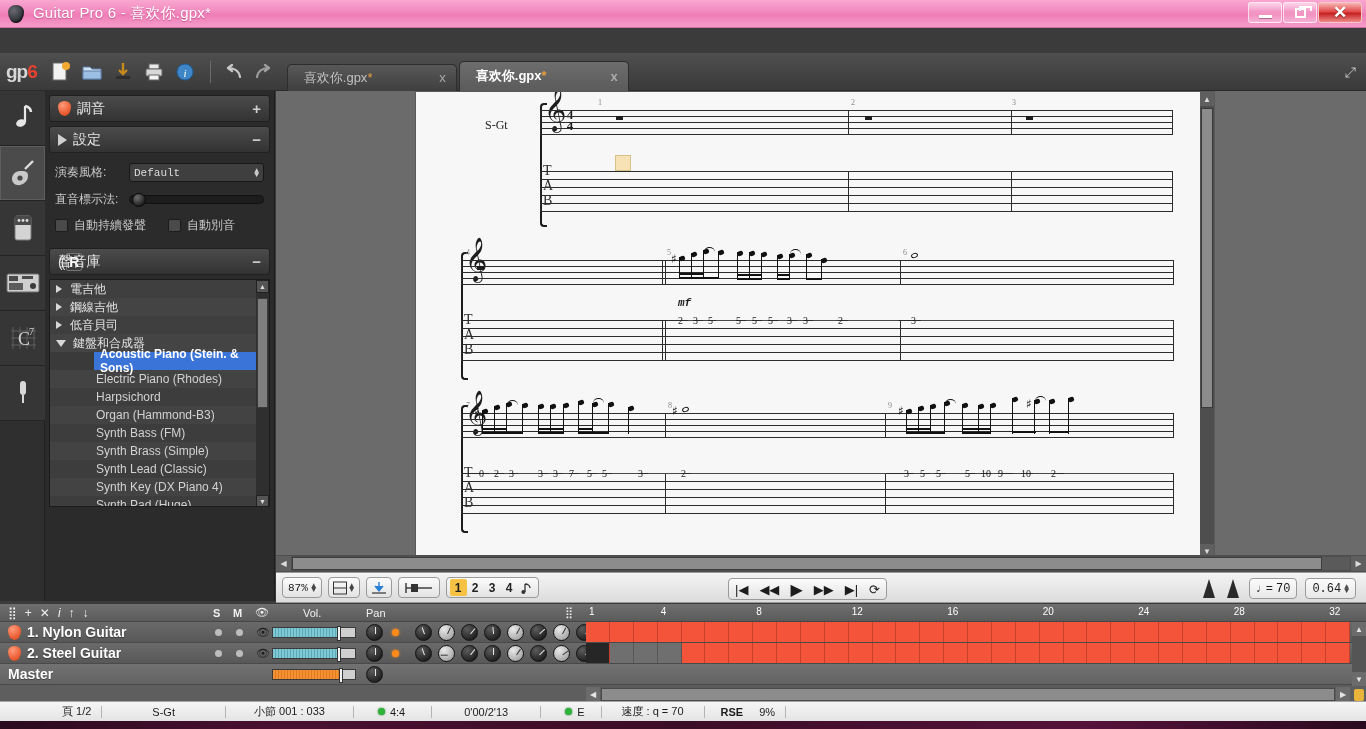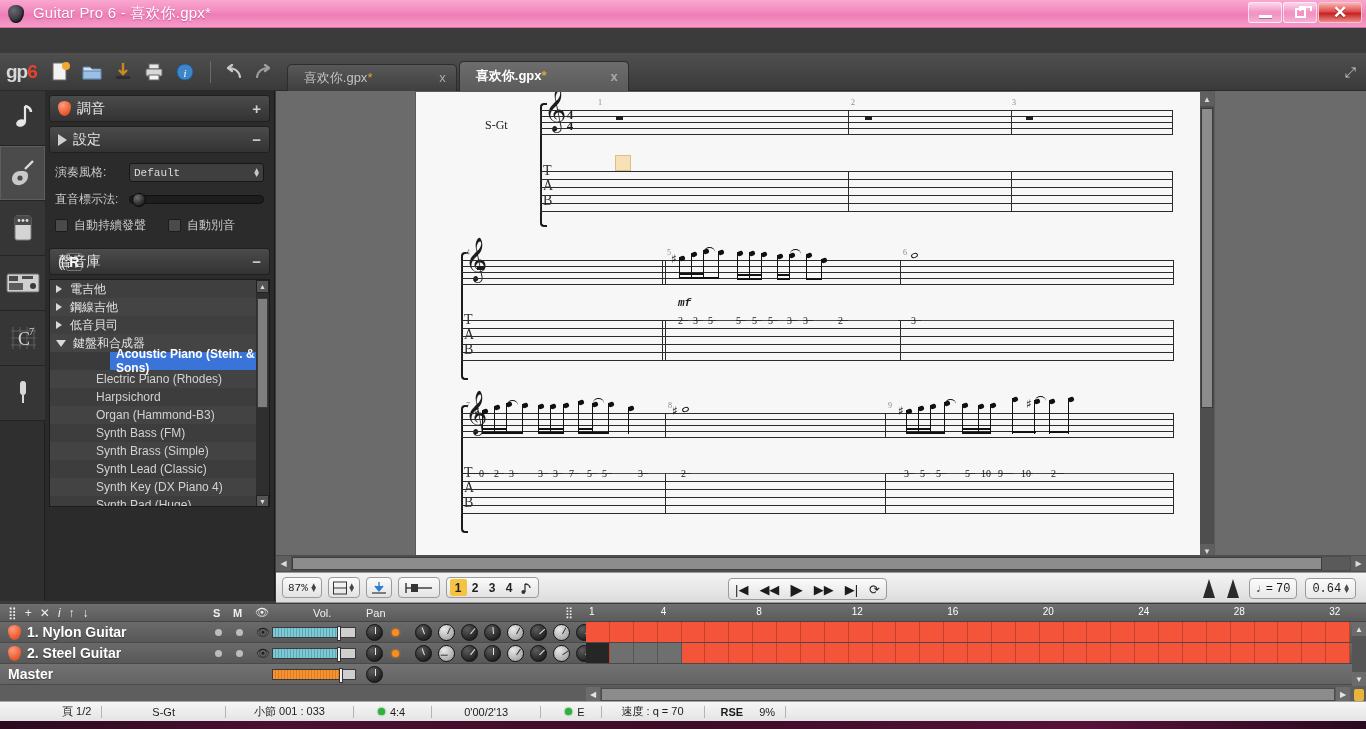--- a/index.html
+++ b/index.html
@@ -177,21 +177,21 @@
   .tnode .arw { width:0;height:0;border-left:6px solid #d8d8d8;border-top:4px solid transparent;border-bottom:4px solid transparent; margin-right:8px;}
   .tnode .arw.down { border-left:5px solid transparent;border-right:5px solid transparent;border-top:7px solid #d8d8d8;border-bottom:none; margin-right:7px;}
   .tleaf {
     height:18px; display:flex; align-items:center; padding-left:46px;
     color:#d2d2d2; font-size:12px;
   }
   .tleaf:nth-child(odd){ background:#3d3d3d;}
   .tleaf:nth-child(even){ background:#434343;}
   .tleaf.sel {
     background:#3b74d8; color:#ffffff; font-weight:bold;
-    margin-left:60px; padding-left:6px; width:175px;
+    margin-left:44px; padding-left:6px; width:175px;
   }
   #tree-sb { position:absolute; right:0; top:0; width:13px; height:228px; background:#2f2f2f; }
   #tree-sb .btn { width:13px;height:13px;background:#555;border:1px solid #222; display:flex;align-items:center;justify-content:center;color:#ddd;font-size:7px;}
   #tree-sb .thumb { position:absolute; top:18px; width:11px; height:110px; left:1px; background:#7e7e7e; border:1px solid #3a3a3a;}
 
   
   #scorewrap {
     position:absolute; left:276px; top:91px; width:1090px; height:482px;
     background:#6b6b6b;
   }
@@ -938,21 +938,21 @@
     <div id="trk-header">
       <span class="hicon">⣿</span>
       <span class="hicon">+</span>
       <span class="hicon">✕</span>
       <span class="hicon" style="font-style:italic;">i</span>
       <span class="hicon">↑</span>
       <span class="hicon">↓</span>
       <span style="position:absolute;left:213px;font-weight:bold;">S</span>
       <span style="position:absolute;left:233px;font-weight:bold;">M</span>
       <span style="position:absolute;left:255px;">👁</span>
-      <span style="position:absolute;left:313px;">Vol.</span>
+      <span style="position:absolute;left:303px;">Vol.</span>
       <span style="position:absolute;left:366px;">Pan</span>
       <span style="position:absolute;left:565px;">⣿</span>
     </div>
 
     <div id="trackrows">
         <div class="trow">
           <span style="width:13px;height:15px;margin-left:8px;display:inline-block;background:radial-gradient(circle at 35% 28%,#ff9b7a 0%,#e8552b 70%);border-radius:48% 48% 50% 50%/36% 36% 64% 64%;"></span>
           <span class="tname">1. Nylon Guitar</span>
           <span class="dot" style="position:absolute;left:215px;"></span>
           <span class="dot" style="position:absolute;left:236px;"></span>

